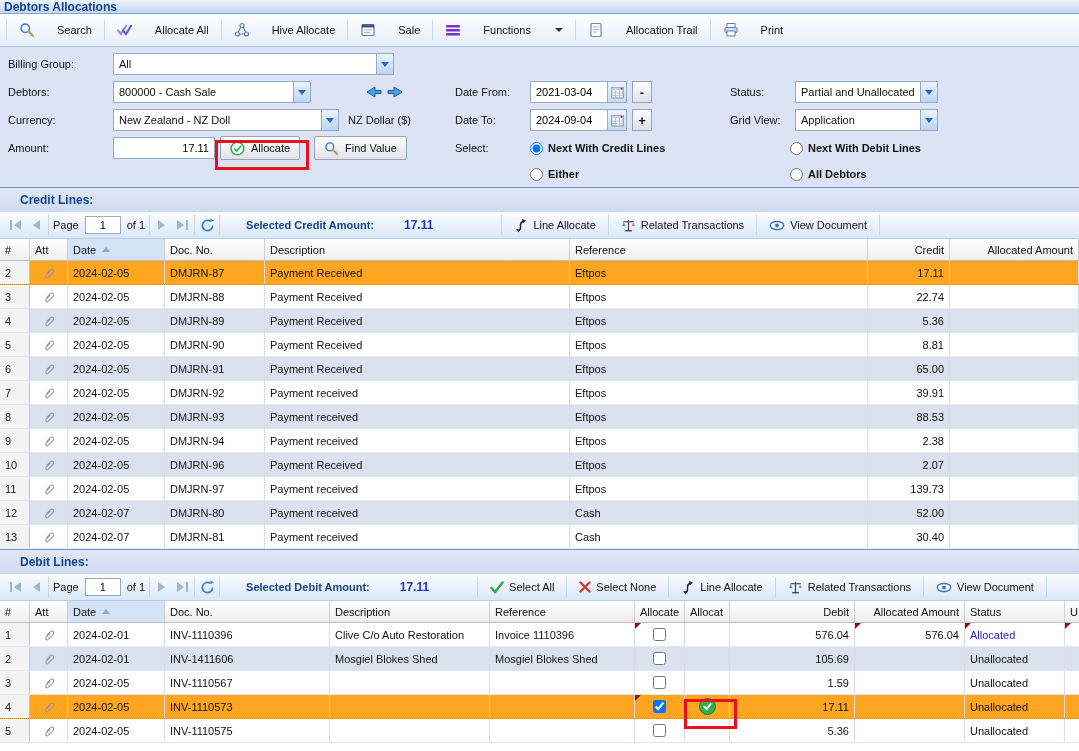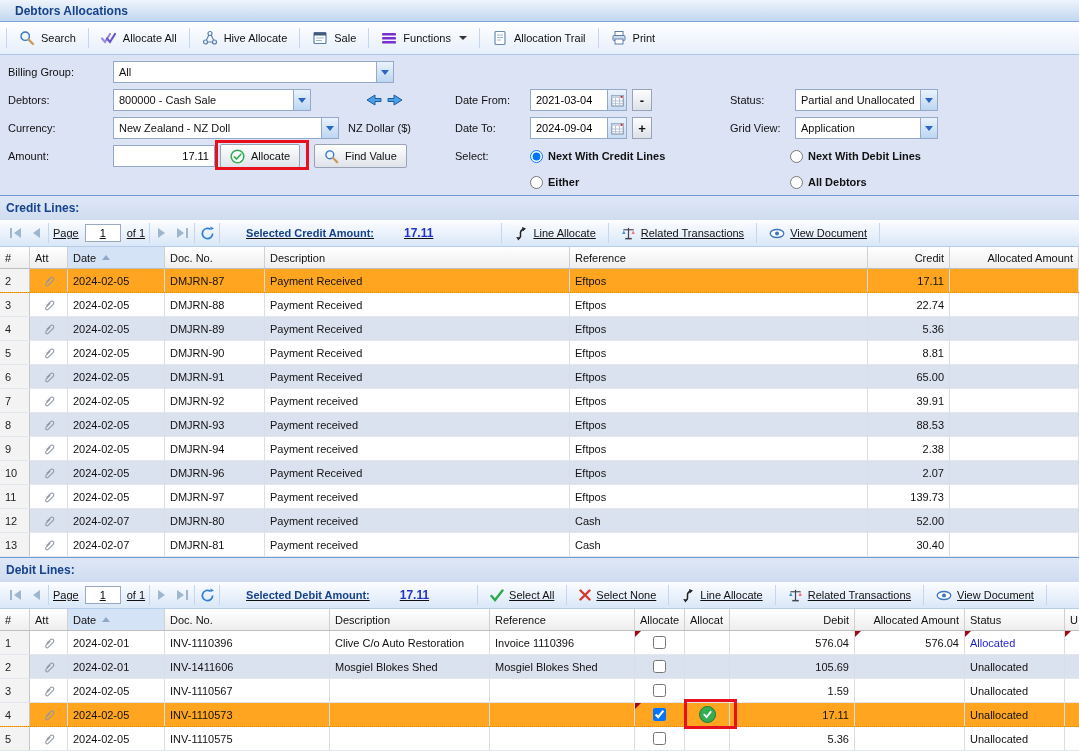--- a/index.html
+++ b/index.html
@@ -1,49 +1,49 @@
 <!DOCTYPE html>
 <html style="--sel: #ffa51f; --head: #15428b; --alloc: #1f1fd0; --ann: #e8101c;"><head>
 <meta charset="utf-8">
 <style>
   * { margin:0; padding:0; box-sizing:border-box; }
   html,body { width:1079px; height:751px; overflow:hidden; font-family:"Liberation Sans", sans-serif; font-size:11px; color:#111; background:#fff; }
   .app { position:relative; width:1079px; height:751px; }
 
   
-  .titlebar { height:22px; background:linear-gradient(#eef4fc,#c2d7f0); border-bottom:1px solid #7fa7d9; display:flex; align-items:center; padding-left:15px; }
+  .titlebar { height:14px; background:linear-gradient(#eef4fc,#c2d7f0); border-bottom:1px solid #7fa7d9; display:flex; align-items:center; padding-left:4px; }
   .titlebar span { font-weight:bold; font-size:12px; color:var(--head,#15428b); }
 
   
   .toolbar { height:33px; background:linear-gradient(#ffffff,#e6effb); border-bottom:1px solid #aac4e6; display:flex; align-items:center; padding-left:4px; }
-  .tbtn { display:flex; align-items:center; gap:6px; padding:0 10px; height:24px; cursor:default; white-space:nowrap; }
+  .tbtn { display:flex; align-items:center; gap:22px; padding:0 10px; height:24px; cursor:default; white-space:nowrap; }
   .vsep { width:1px; height:20px; background:#c4d7ee; margin:0 2px; flex:0 0 1px; }
   .icon16 { width:16px; height:16px; display:inline-block; }
   .caret { width:0; height:0; border-left:4px solid transparent; border-right:4px solid transparent; border-top:4px solid #333; margin-left:2px; }
 
   
   .formpanel { position:relative; height:140px; background:#dbe3f5; }
   .flabel { position:absolute; white-space:nowrap; line-height:22px; }
   .dd { position:absolute; height:22px; background:#fff; border:1px solid #95a9c8; display:flex; align-items:stretch; }
   .dd .txt { flex:1; padding:2px 5px; overflow:hidden; white-space:nowrap; line-height:16px; }
   .dd .arr { width:17px; background:linear-gradient(#eaf3fc,#bcd6f2); border-left:1px solid #95a9c8; display:flex; align-items:center; justify-content:center; }
   .chev { width:0; height:0; border-left:4px solid transparent; border-right:4px solid transparent; border-top:5px solid #2a66c8; }
   .tin { position:absolute; height:22px; border:1px solid #95a9c8; padding:0 5px; font:inherit; }
   .fbtn { position:absolute; height:24px; background:linear-gradient(#fefefe,#dfe3e9); border:1px solid #98a4b5; border-radius:2px; display:flex; align-items:center; gap:6px; padding:0 9px; font:inherit; white-space:nowrap; }
   .sqbtn { position:absolute; width:20px; height:22px; background:linear-gradient(#fdfdfd,#dde2e9); border:1px solid #98a4b5; display:flex; align-items:center; justify-content:center; font-weight:bold; font-size:13px; }
   .calbtn { position:absolute; width:20px; height:22px; background:linear-gradient(#eaf3fc,#c8dcf4); border:1px solid #95a9c8; display:flex; align-items:center; justify-content:center; }
   .fradio { position:absolute; display:flex; align-items:center; gap:5px; height:22px; }
   input[type=radio], input[type=checkbox] { width:13px; height:13px; }
 
   
-  .sectionhead { height:25px; background:linear-gradient(#dfe8f7,#cfdcf0); border-top:1px solid #6f9bd2; display:flex; align-items:center; padding-left:6px; }
+  .sectionhead { height:25px; background:linear-gradient(#dfe8f7,#cfdcf0); border-top:1px solid #6f9bd2; display:flex; align-items:center; padding-left:20px; }
   .sectionhead span { font-weight:bold; font-size:12px; color:var(--head,#15428b); }
 
   
-  .pagebar { height:27px; background:linear-gradient(#fcfdff,#d9e7f8); border-bottom:1px solid #b6cdea; display:flex; align-items:center; padding-left:6px;text-decoration:underline; }
+  .pagebar { height:27px; background:linear-gradient(#fcfdff,#d9e7f8); border-bottom:1px solid #b6cdea; display:flex; align-items:center; padding-left:6px; }
   .navicon { width:20px; height:20px; display:flex; align-items:center; justify-content:center; }
   .pageinput { width:36px; height:18px; border:1px solid #9aa9c0; text-align:center; font:inherit; margin:0 4px; }
   .plabel { margin:0 2px; white-space:nowrap; }
   .selamt-label { font-weight:bold; color:var(--head,#15428b); margin-left:24px; white-space:nowrap; }
   .selamt-value { font-weight:bold; color:#2233cc; font-size:12px; margin-left:30px; }
   .pagebar .tbtn { gap:5px; }
 
   
   .thead { display:flex; height:22px; background:linear-gradient(#ffffff,#eeeeee); border-bottom:1px solid #bfbfbf; }
   .hcell { display:flex; align-items:center; padding:0 5px; border-right:1px solid #d0d0d0; height:100%; overflow:hidden; white-space:nowrap; }

